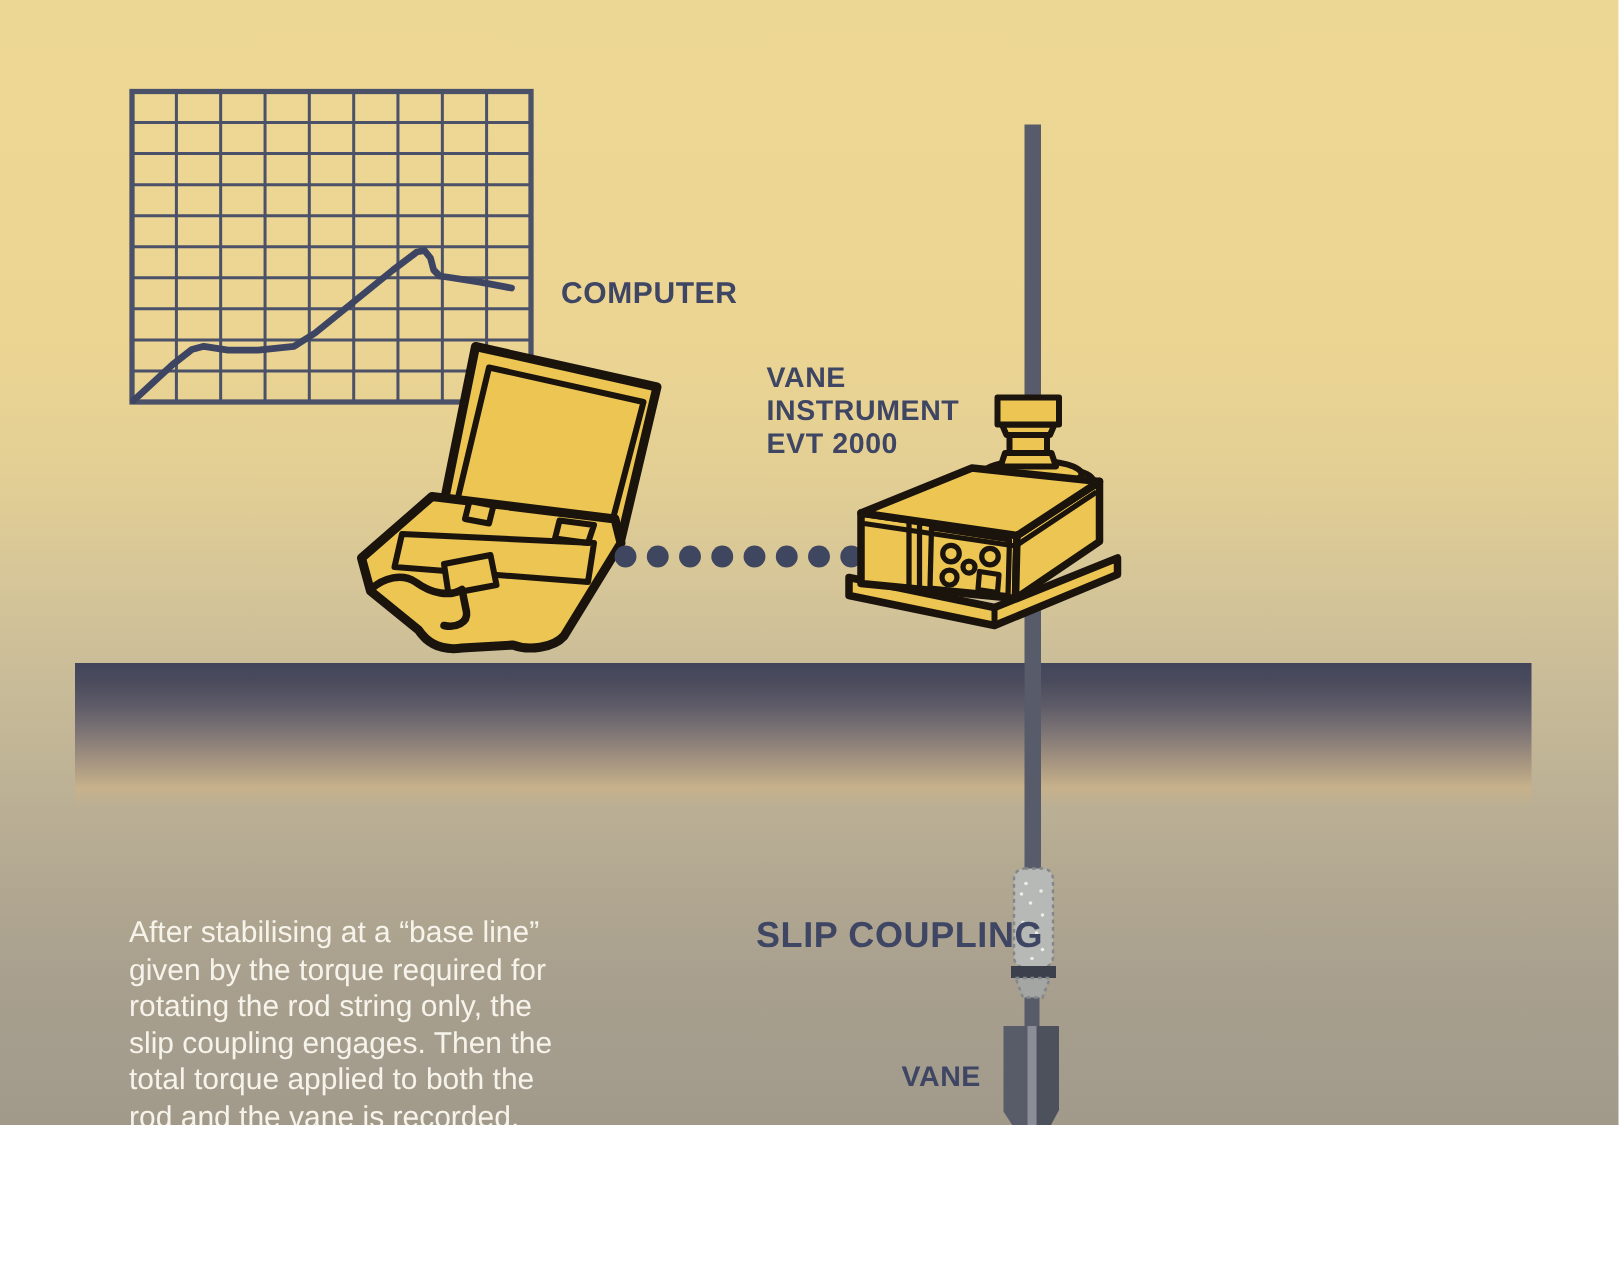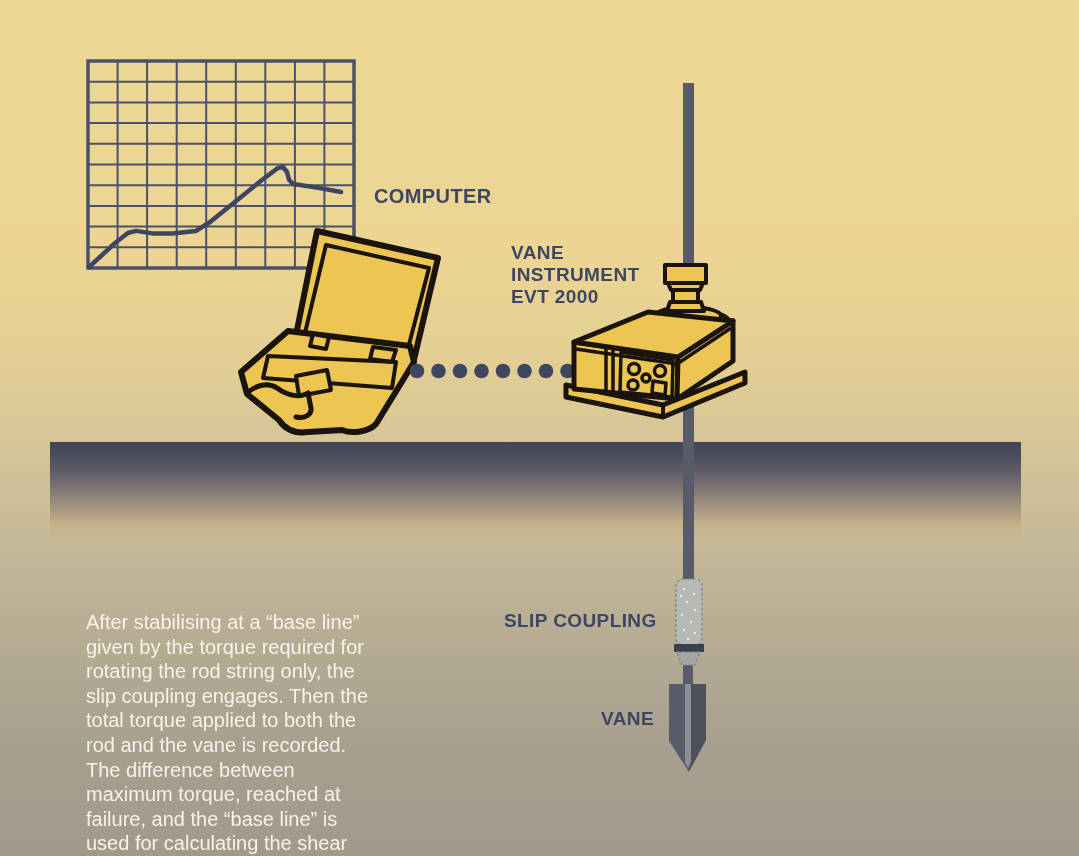--- a/index.html
+++ b/index.html
@@ -1,19 +1,19 @@
 <!DOCTYPE html>
 <html><head>
 <meta charset="utf-8">
 <style>
   html,body{margin:0;padding:0;}
   body{font-family:"Liberation Sans", sans-serif;}
   #canvas{
     position:relative;
-    width:1079px;height:856px;
+    width:1079px;height:750px;
     overflow:hidden;
     background:linear-gradient(180deg,
       #edd795 0%, #ecd593 30%, #e3cf94 42%, #d5c598 52%,
       #c7ba98 62%, #b6ac93 75%, #a89f8e 87%, #a19a8b 100%);
   }
   .abs{position:absolute;}
   #ground{
     left:50px; top:442px; width:971px; height:96px;
     background:linear-gradient(180deg,
       #42455a 0%, #4b4c5d 14%, #5f5c68 30%, #7a7274 46%,
@@ -21,21 +21,21 @@
   }
   svg.layer{left:0;top:0;}
   .label{
     color:#3e4663;
     font-weight:700;
     letter-spacing:0.4px;
     white-space:pre-line;
   }
   #computer-label{left:374px;top:185px;font-size:20px;}
   #instrument-label{left:511px;top:242px;font-size:19px;line-height:22px;}
-  #slip-coupling-label{left:504px;top:610px;font-size:19px;}
+  #slip-coupling-label{left:504px;top:610px;font-size:24px;}
   #vane-label{left:601px;top:708px;font-size:19px;}
   #description{
     left:86px;top:562px;width:332px;
     font-size:20px;line-height:24.6px;
     color:#f6f3ea;
     white-space:pre-line;
     margin-top:48px;
   }
 </style>
 </head>

